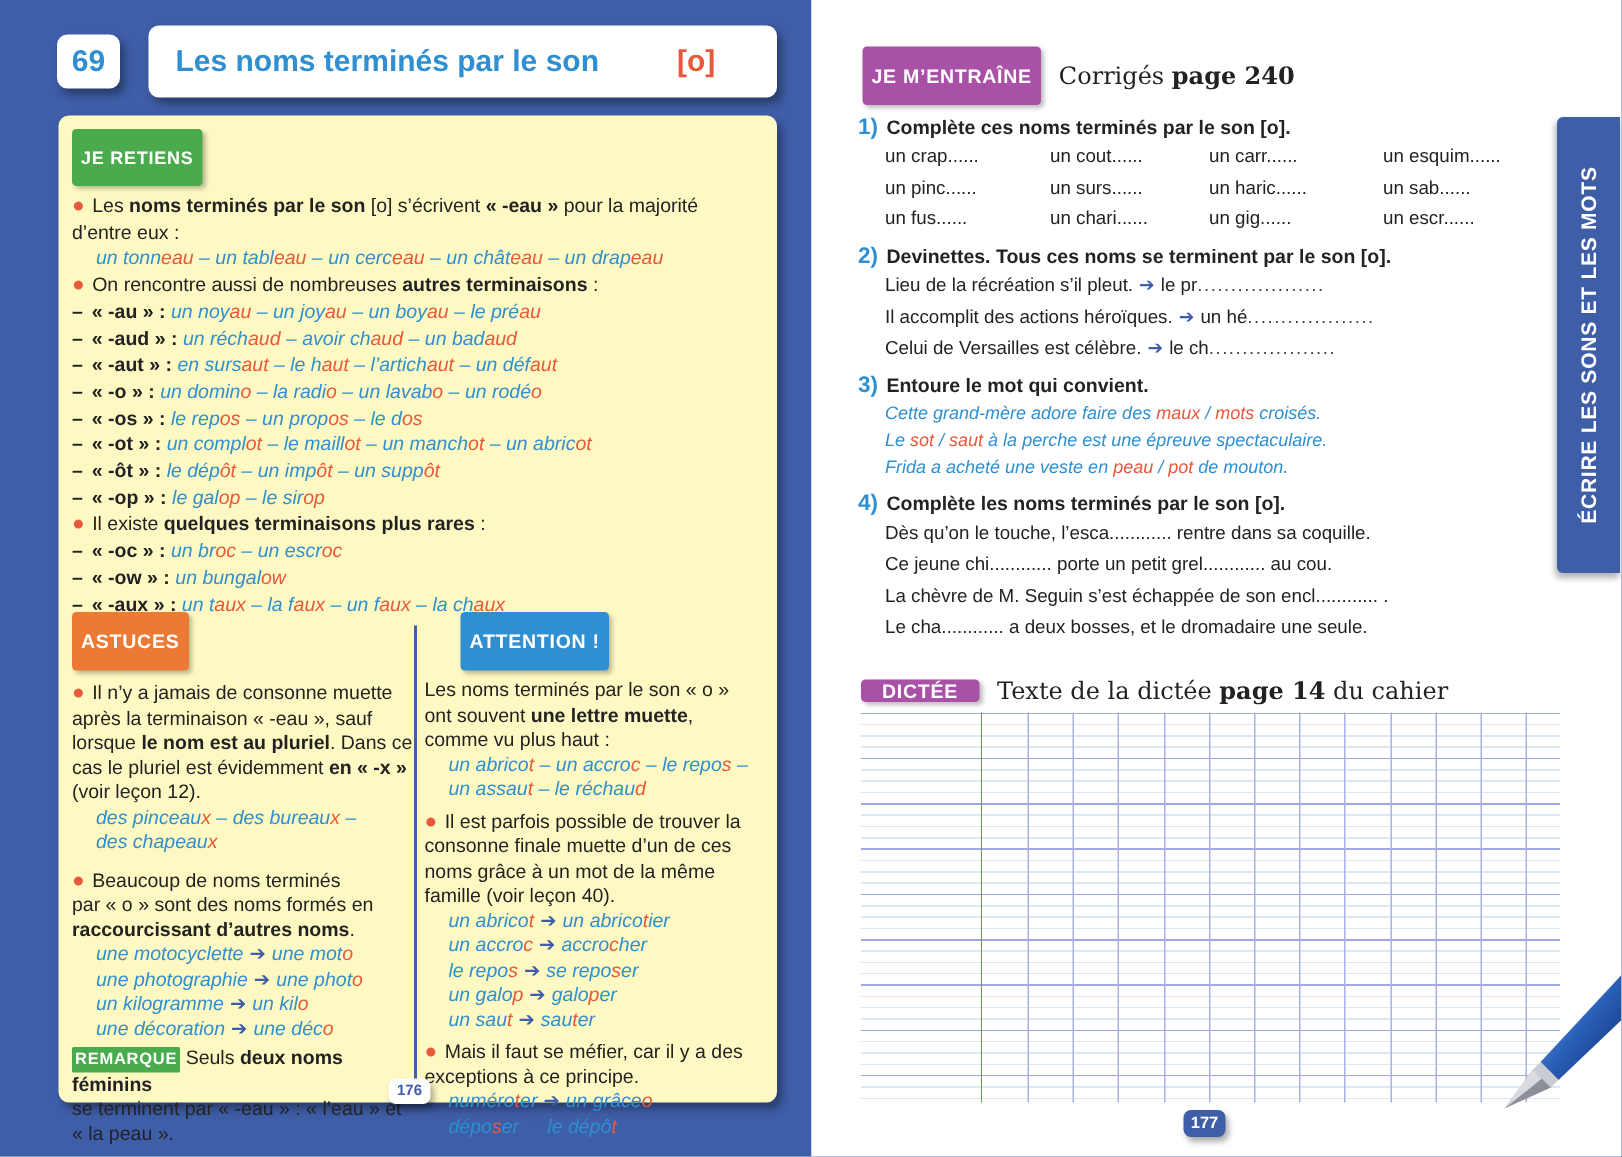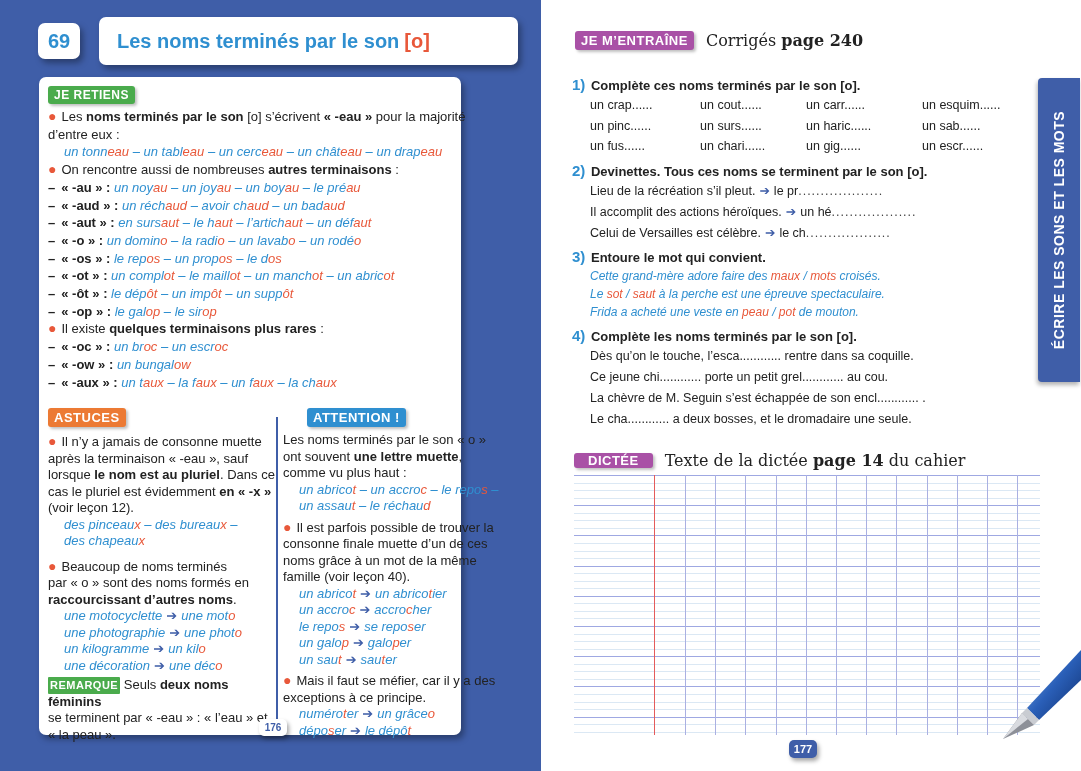--- a/index.html
+++ b/index.html
@@ -3,27 +3,27 @@
 <meta charset="utf-8">
 <style>
   * { box-sizing: border-box; margin: 0; padding: 0; }
   html, body { width: 1081px; height: 771px; overflow: hidden; }
   body { font-family: "Liberation Sans", sans-serif; color: #222; font-size: 13px; background: #fff; position: relative; }
 
   .left-page { position: absolute; left: 0; top: 0; width: 541px; height: 771px; background: #3f5ea8; }
   .right-page { position: absolute; left: 541px; top: 0; width: 540px; height: 771px; background: #fff; }
 
   .lesson-num { position: absolute; left: 38px; top: 23px; width: 42px; height: 36px; background: #fff; border-radius: 7px; box-shadow: 3px 4px 6px rgba(0,0,0,.35); color: #2f8fd0; font-weight: bold; font-size: 20px; display: flex; align-items: center; justify-content: center; }
-  .title-box { position: absolute; left: 99px; top: 17px; width: 419px; height: 48px; background: #fff; border-radius: 7px; box-shadow: 3px 4px 6px rgba(0,0,0,.35); display: flex; align-items: center; padding-left: 18px; }
+  .title-box { position: absolute; left: 99px; top: 17px; width: 419px; height: 48px; background: #fff; border-radius: 7px; box-shadow: 3px 4px 6px rgba(0,0,0,.35); display: flex; align-items: center; padding-left: 18px; gap: 47px; }
   .title-text { color: #2f8fd0; font-weight: bold; font-size: 20px; }
   .title-phon { color: #e8583a; font-weight: bold; font-size: 20px; margin-left: 5px; }
 
-  .main-box { position: absolute; left: 39px; top: 77px; width: 422px; height: 658px; background: #ffffff; border-radius: 7px; box-shadow: 3px 4px 6px rgba(0,0,0,.35); }
-
-  .tag { display: inline-block; color: #fff; font-weight: bold; font-size: 12px; padding: 2px 6px; border-radius: 3px; letter-spacing: .5px; box-shadow: 2px 2px 3px rgba(0,0,0,.25); }
+  .main-box { position: absolute; left: 39px; top: 77px; width: 479px; height: 658px; background: #fef9c3; border-radius: 7px; box-shadow: 3px 4px 6px rgba(0,0,0,.35); }
+
+  .tag { display: inline-block; color: #fff; font-weight: bold; font-size: 12px; padding: 12px 6px; border-radius: 3px; letter-spacing: .5px; box-shadow: 2px 2px 3px rgba(0,0,0,.25); }
   .tag-green { background: #4aab4c; }
   .tag-orange { background: #ec7a34; font-size: 13px; }
   .tag-blue { background: #2f8fd0; font-size: 13px; margin-left: 24px; }
   .tag-purple { background: #a951a6; font-size: 13px; }
   .tag-remarque { background: #4aab4c; font-size: 11px; padding: 0 2px; border-radius: 1px; box-shadow: none; }
 
   .retiens { position: absolute; left: 9px; top: 9px; width: 462px; }
   .line { font-size: 13px; line-height: 17.7px; white-space: nowrap; }
   .bullet { color: #e8583a; font-size: 14px; margin-right: 5px; }
   .dash { font-weight: bold; margin-right: 6px; }

